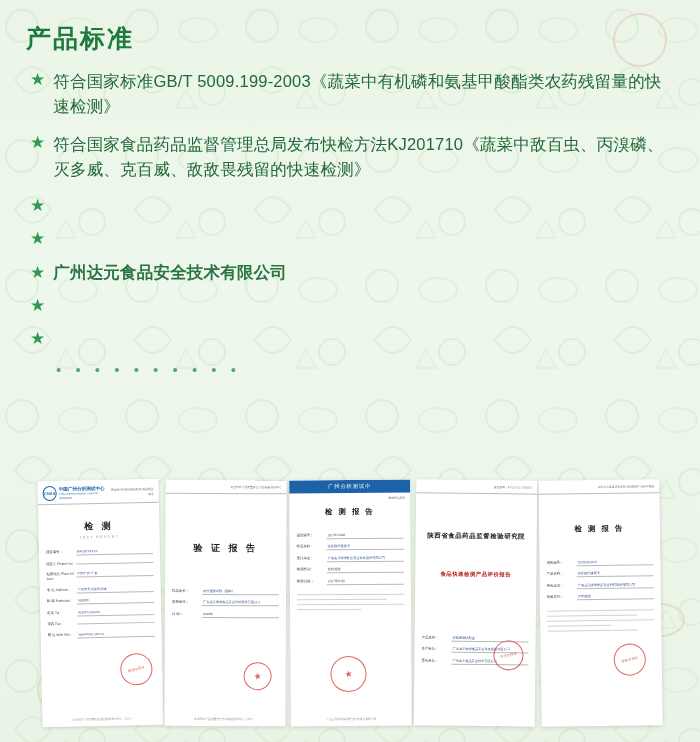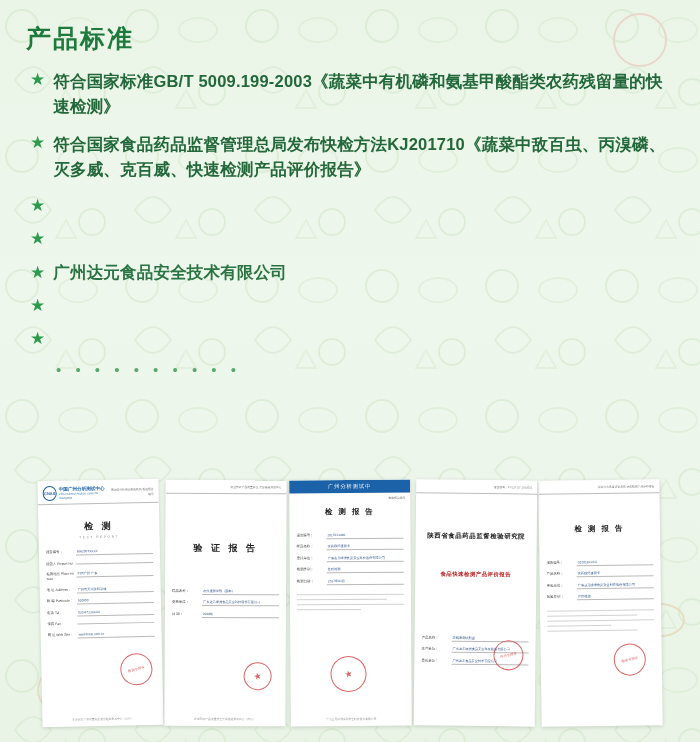--- a/index.html
+++ b/index.html
@@ -57,21 +57,21 @@
     color: #2e9a4e;
     font-size: 17px;
     line-height: 22px;
     margin-right: 8px;
     flex: 0 0 auto;
   }
   .std-text {
     font-size: 16.5px;
     line-height: 25px;
     color: #23683a;
-    font-weight: 700;
+    font-weight: 400;
     letter-spacing: 0.2px;
   }
   .cert-list {
     margin: 0 0 0 4px;
     padding: 0;
     list-style: none;
   }
   .cert-item {
     display: flex;
     align-items: center;
@@ -257,21 +257,21 @@
 
     <h2 class="section-title">产品标准</h2>
 
     <ul class="std-list">
       <li class="std-item">
         <span class="star">★</span>
         <span class="std-text">符合国家标准GB/T 5009.199-2003《蔬菜中有机磷和氨基甲酸酯类农药残留量的快速检测》</span>
       </li>
       <li class="std-item">
         <span class="star">★</span>
-        <span class="std-text">符合国家食品药品监督管理总局发布快检方法KJ201710《蔬菜中敌百虫、丙溴磷、灭多威、克百威、快速检测产品评价报告》</span>
+        <span class="std-text">符合国家食品药品监督管理总局发布快检方法KJ201710《蔬菜中敌百虫、丙溴磷、灭多威、克百威、敌敌畏残留的快速检测》</span>
       </li>
     </ul>
 
 
     <ul class="cert-list">
       <li class="cert-item">
         <span class="star">★</span>
       </li>
       <li class="cert-item">
         <span class="star">★</span>

